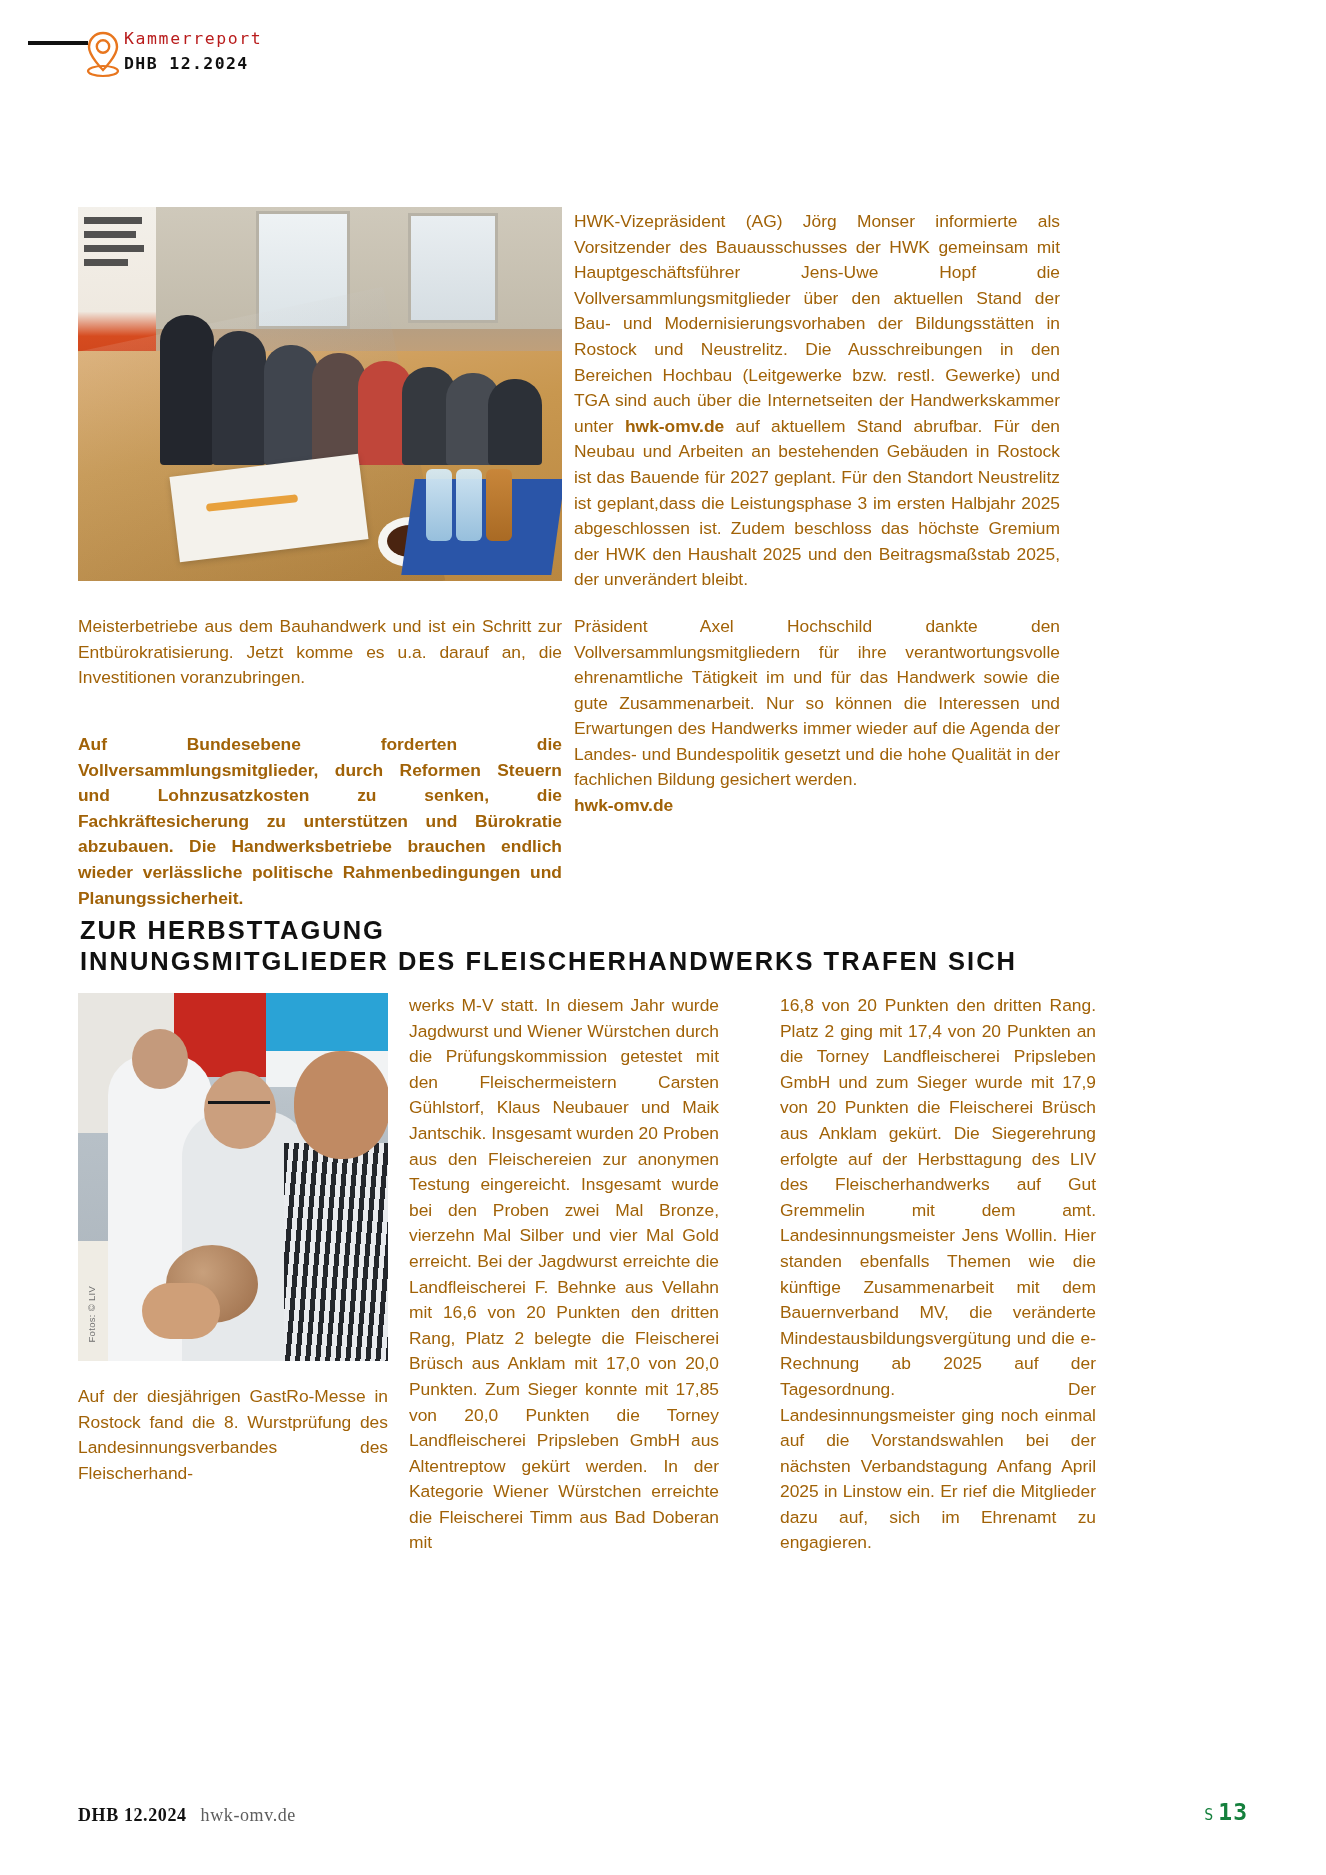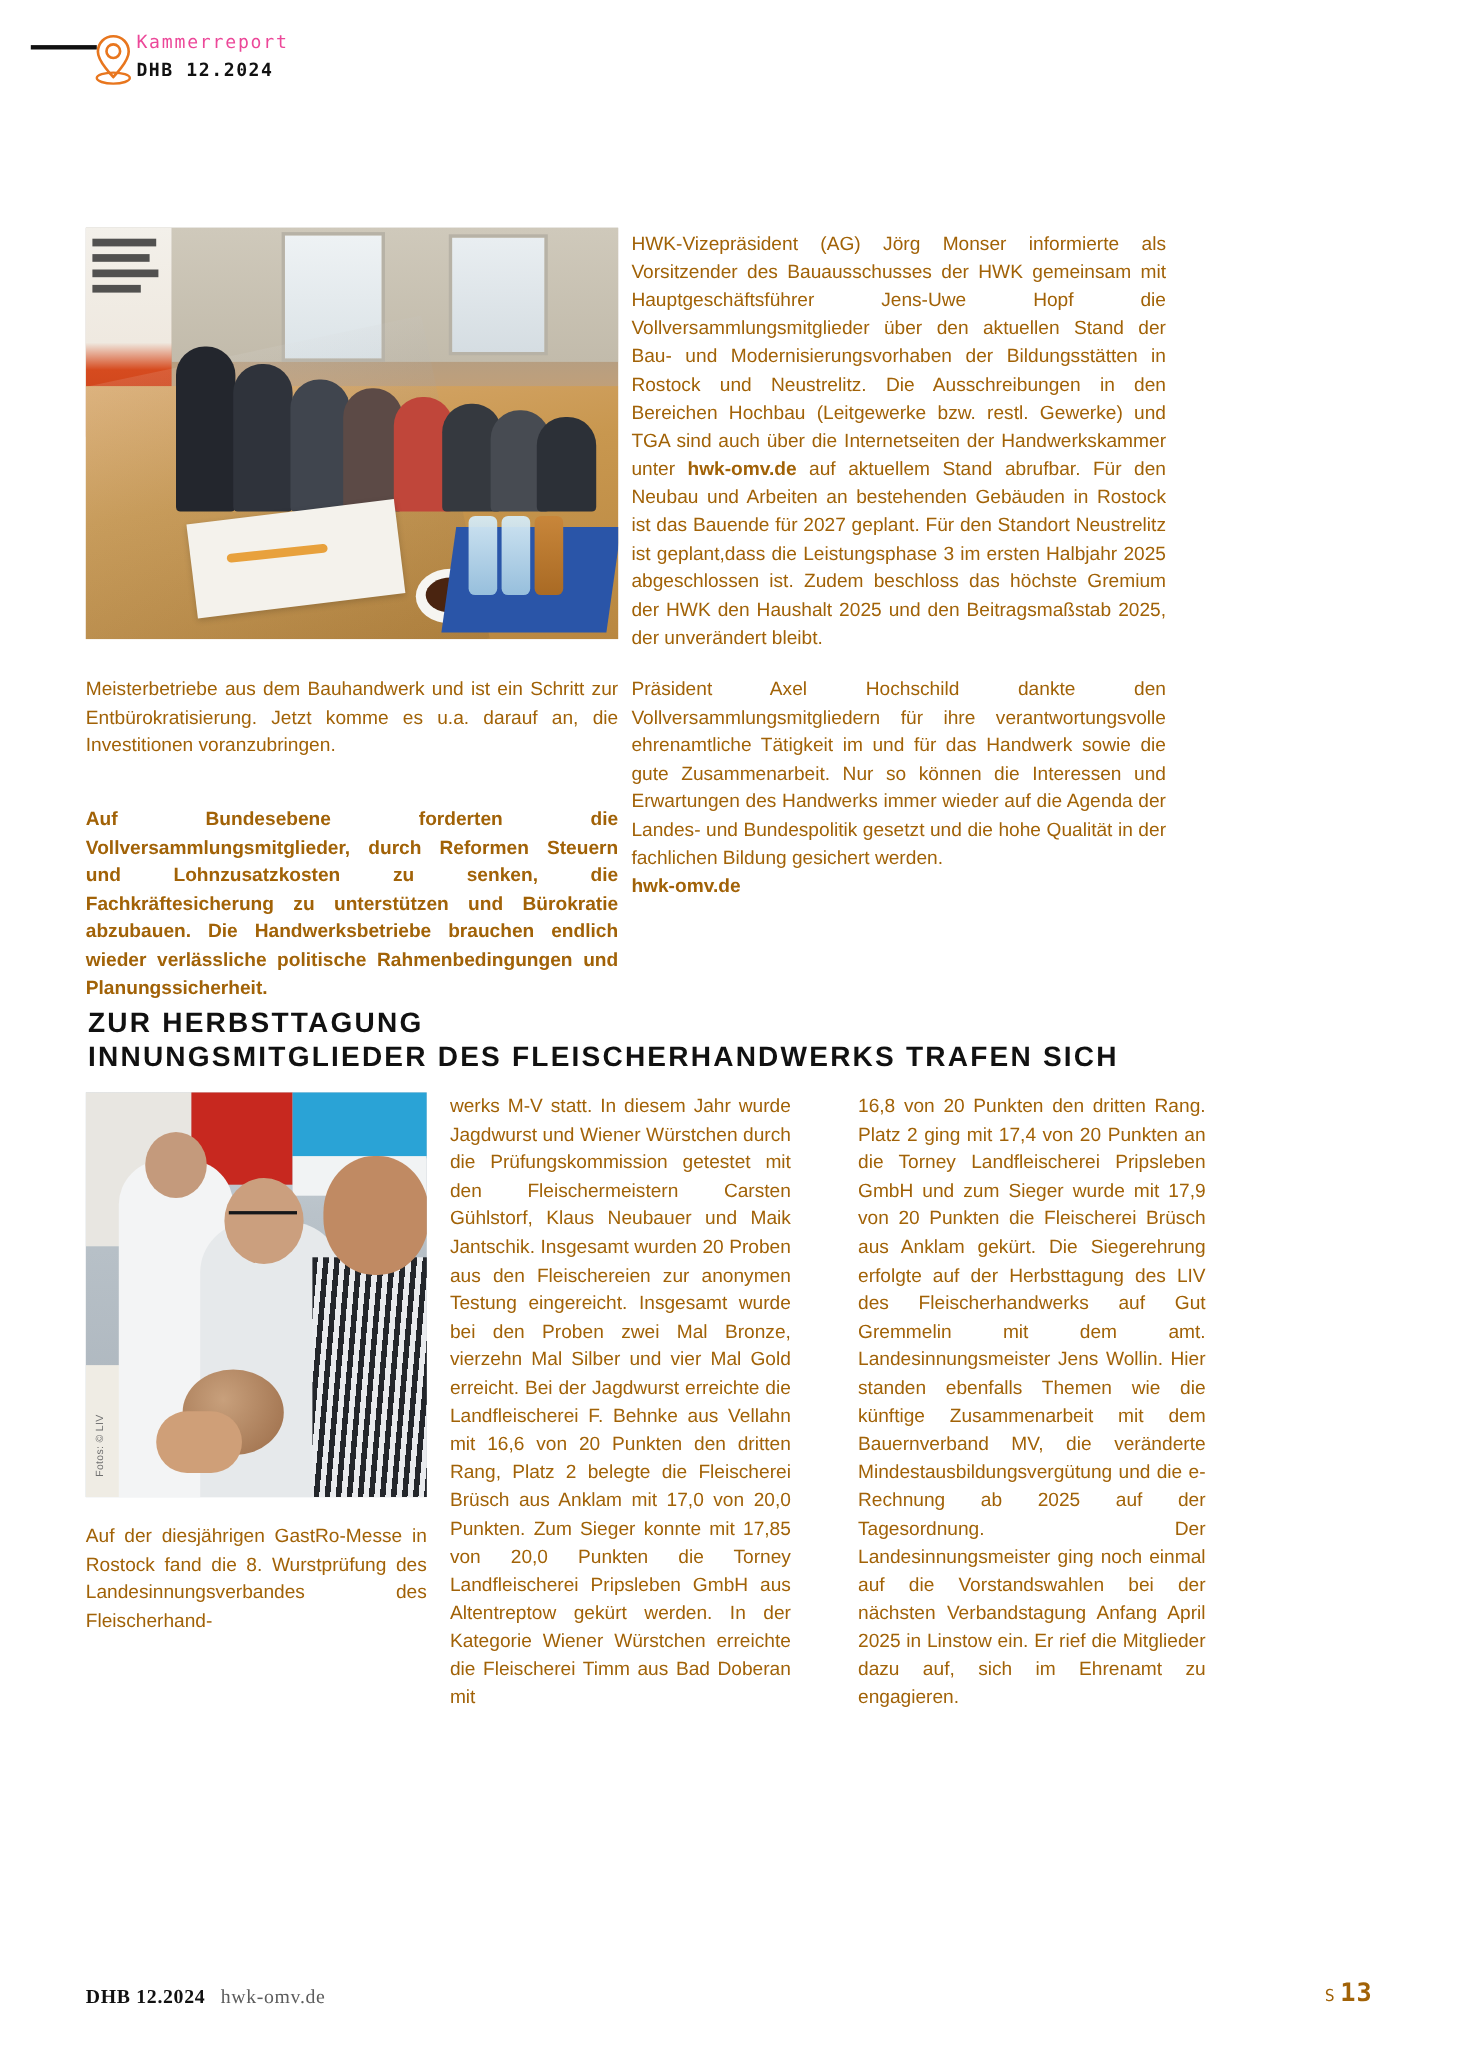--- a/index.html
+++ b/index.html
@@ -42,21 +42,21 @@
   }
   .masthead-text {
     position: absolute;
     left: 124px;
     top: 0px;
   }
   .masthead-kicker {
     font-family: "DejaVu Sans Mono", monospace;
     font-size: 16.5px;
     letter-spacing: 1.6px;
-    color: #ec4899;
+    color: #b91c1c;
     line-height: 22px;
   }
   .masthead-issue {
     font-family: "DejaVu Sans Mono", monospace;
     font-size: 16.5px;
     font-weight: bold;
     letter-spacing: 1.4px;
     color: #111111;
     line-height: 24px;
     margin-top: 2px;
@@ -315,21 +315,21 @@
     letter-spacing: .6px;
     color: #111111;
   }
   .footer-left .f-issue { font-weight: bold; }
   .footer-left .f-url { color: #5d5d5d; margin-left: 14px; }
   .footer-right {
     position: absolute;
     right: 0;
     top: -6px;
     font-family: "DejaVu Sans Mono", monospace;
-    color: #a16207;
+    color: #15803d;
     white-space: nowrap;
   }
   .footer-right .f-s { font-size: 15px; letter-spacing: 1px; }
   .footer-right .f-num { font-size: 23px; font-weight: bold; letter-spacing: 1px; margin-left: 4px; }
 </style>
 </head>
 <body>
 
 <div class="page">
 

